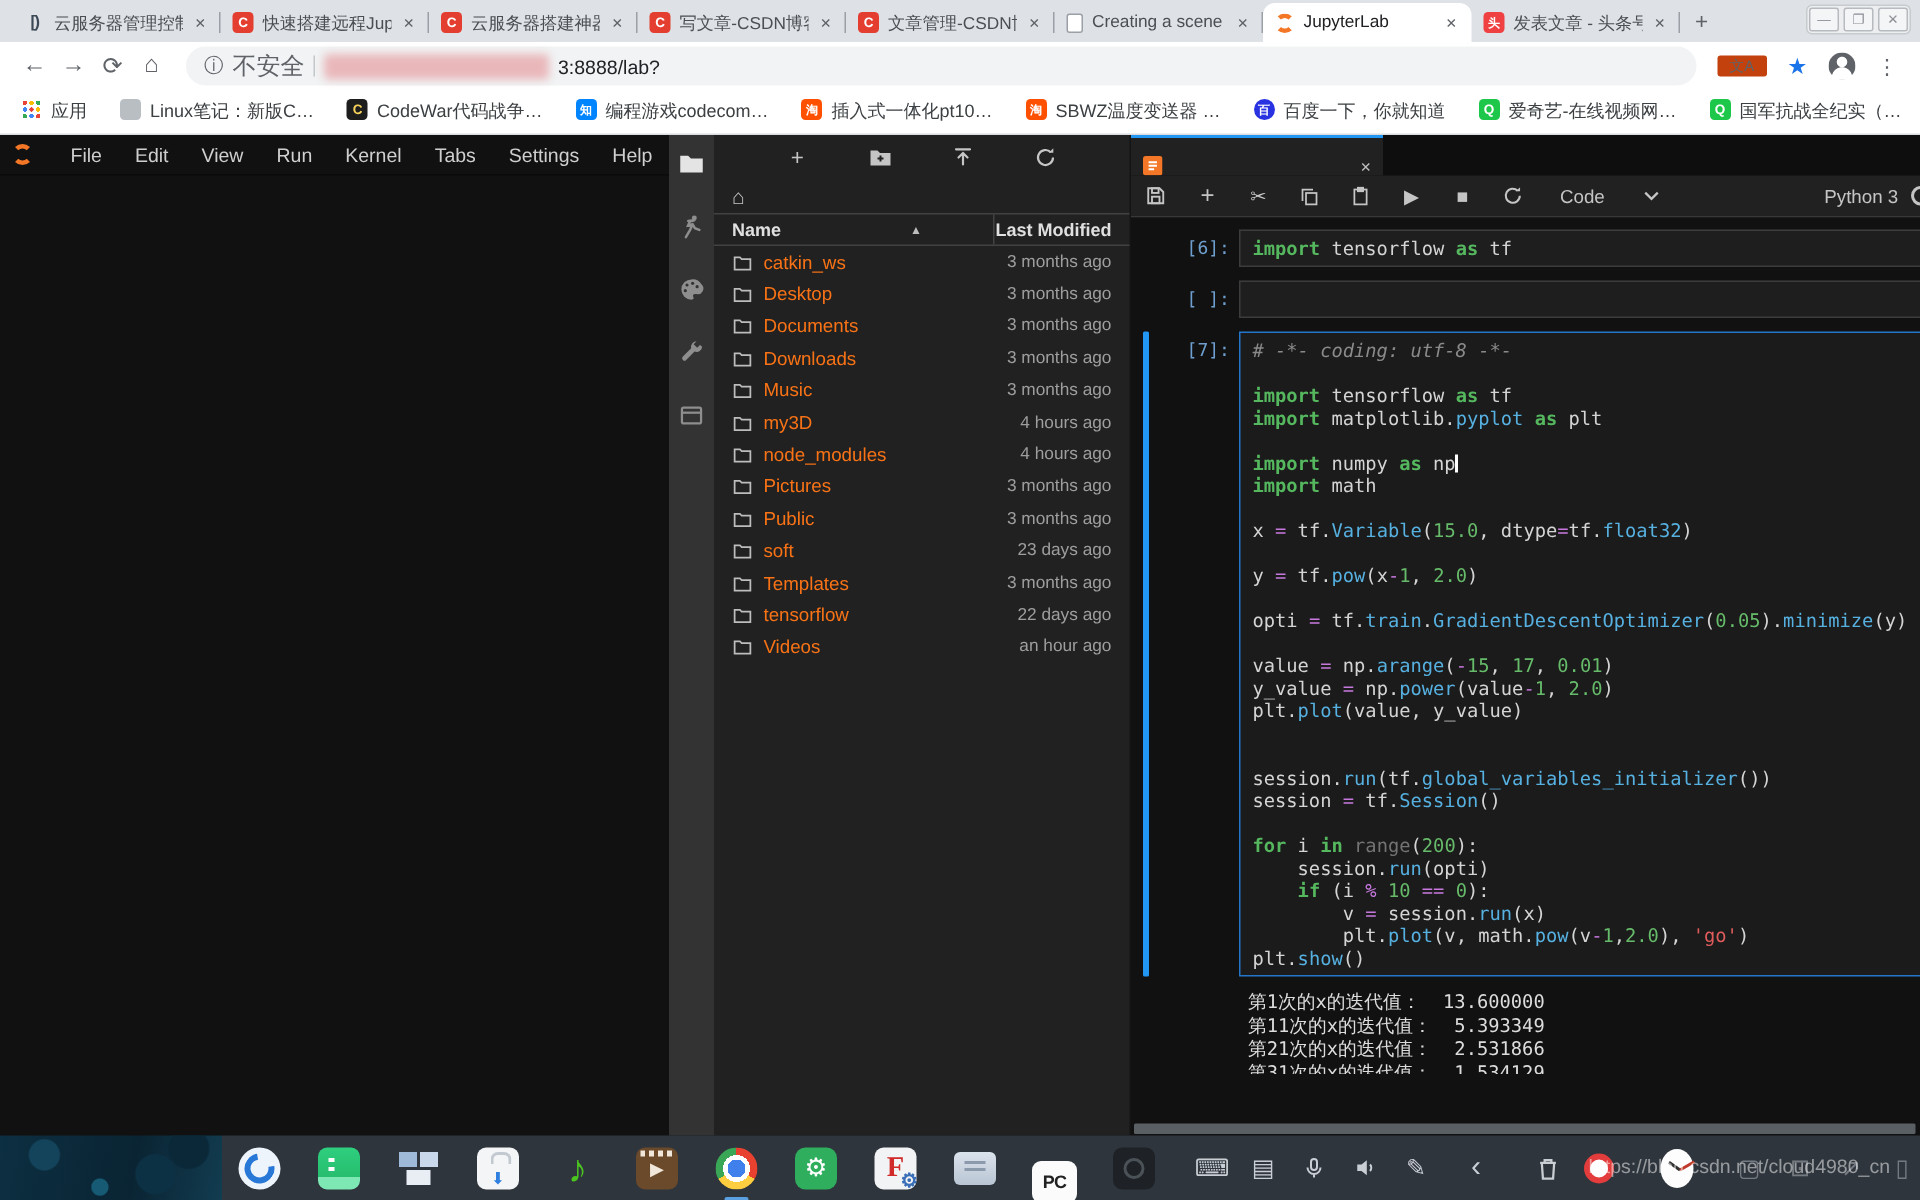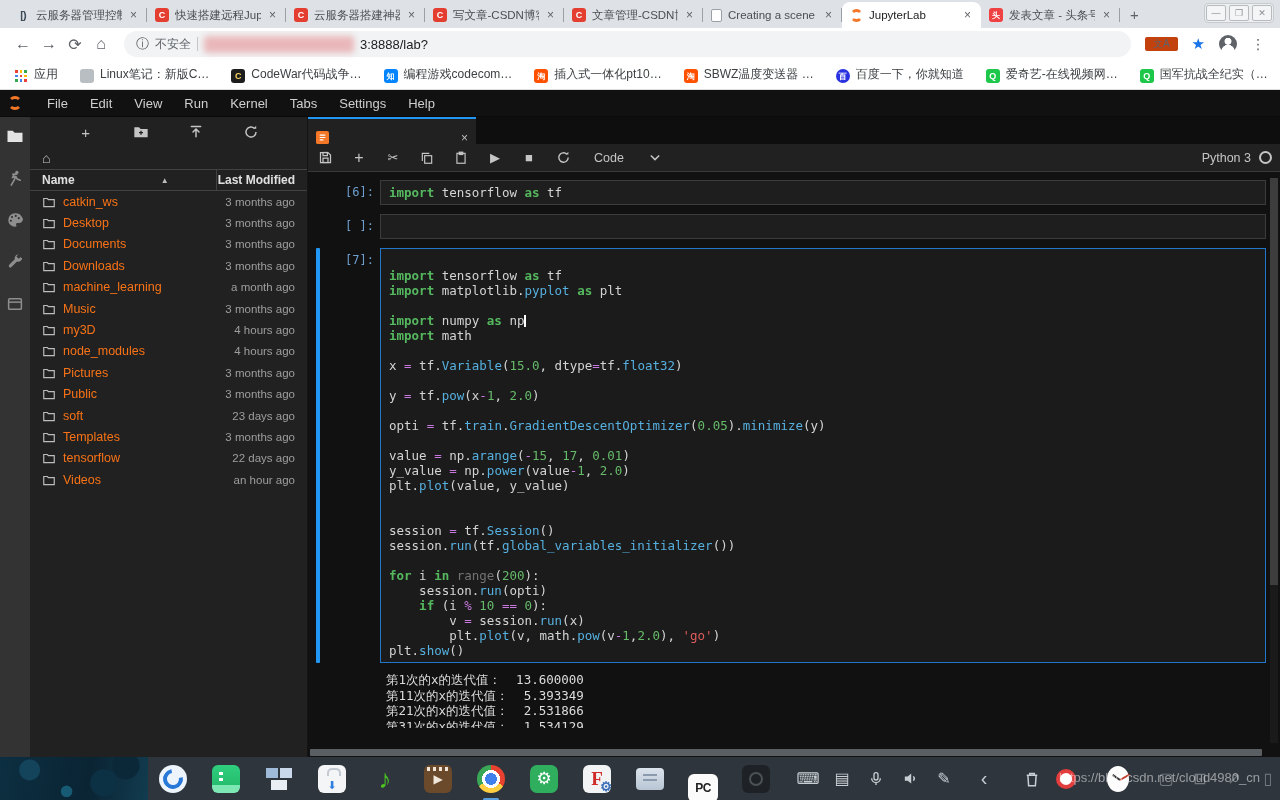--- a/index.html
+++ b/index.html
@@ -38,38 +38,38 @@
       radial-gradient(circle 1.5px at 2.5px 11.5px,#34a853 97%,transparent),
       radial-gradient(circle 1.5px at 7px   11.5px,#4285f4 97%,transparent),
       radial-gradient(circle 1.5px at 11.5px 11.5px,#ea4335 97%,transparent); }
   .newtab { font-size:15px; color:#5f6368; margin-left:10px; margin-bottom:5px; }
   .wincontrols { position:absolute; right:6px; top:3px; display:flex; gap:3px; background:#eceef0; border:1px solid #c8cbce; border-radius:4px; padding:1px; }
   .winbtn { width:20px; height:16px; border:1px solid #b7bbbf; background:#f4f5f6; color:#8b9096; font-size:9px; display:flex; align-items:center; justify-content:center; border-radius:2px; }
 
   .addrbar { height:32px; background:#fff; display:flex; align-items:center; padding:0 10px; }
   .navbtn { width:26px; height:26px; display:flex; align-items:center; justify-content:center; font-size:16px; color:#5f6368; flex:none; }
   .omnibox { flex:1; height:26px; background:#f1f3f4; border-radius:14px; margin:0 10px; display:flex; align-items:center; padding:0 12px; gap:6px; }
-  .omnibox .sec { font-size:12px; color:#5f6368; }
+  .omnibox .sec { font-size:16px; color:#5f6368; }
   .omnibox .info { font-size:13px; color:#5f6368; }
   .omnibox .div { width:1px; height:14px; background:#c4c7cb; }
   .redacted { width:150px; height:17px; border-radius:3px; background:#e9b7ba; filter:blur(3px); }
   .omnibox .url { font-size:13px; color:#202124; }
   .addr-right { display:flex; align-items:center; gap:14px; padding:0 4px; }
   .tr-ico { font-size:10px; color:#5f6368; border:7px solid #c2410c; border-radius:2px; padding:0 1px; height:14px; display:flex; align-items:center; }
   .star { color:#1a73e8; font-size:15px; }
   .avatar { width:18px; height:18px; border-radius:50%;
      background: radial-gradient(circle at 50% 35%, #fff 0 3.2px, transparent 3.8px),
                  radial-gradient(circle at 50% 92%, #fff 0 6.5px, transparent 7px), #5f6368; }
   .dots { color:#5f6368; font-size:14px; letter-spacing:1px; }
 
   .bookmarksbar { height:30px; background:#fff; border-bottom:1px solid #dadce0; display:flex; align-items:center; padding:0 14px; gap:22px; }
-  .bm { display:flex; align-items:flex-end; gap:6px; font-size:12px; color:#3c4043; white-space:nowrap; }
+  .bm { display:flex; align-items:flex-start; gap:6px; font-size:12px; color:#3c4043; white-space:nowrap; }
 
   
-  .jl { height:667px; background:#111; display:flex; flex-direction:column; }
+  .jl { height:667px; background:#111; display:flex; flex-direction:row; }
   .jl-menubar { height:27px; background:#111; display:flex; align-items:center; gap:0; padding-left:8px; border-bottom:1px solid #0a0a0a; }
   .jl-logo { width:14px; height:14px; border:3px solid #f37726; border-left-color:transparent; border-right-color:transparent; border-radius:50%; margin-right:14px; }
   .jl-menu-item { color:#cfcfcf; font-size:13px; padding:0 11px; }
   .jl-body { flex:1; display:flex; min-height:0; }
   .jl-activity { width:30px; background:#333; display:flex; flex-direction:column; align-items:center; padding-top:10px; gap:24px; }
   .act-ico { width:18px; height:18px; }
   .jl-sidebar { width:278px; background:#212121; border-right:1px solid #141414; display:flex; flex-direction:column; font-size:12.5px; }
   .fb-toolbar { height:30px; display:flex; align-items:center; justify-content:space-around; padding:0 28px; color:#c5c5c5; }
   .fb-btn { width:20px; height:20px; display:flex; align-items:center; justify-content:center; font-size:15px; color:#c5c5c5; }
   .fb-crumb { height:22px; display:flex; align-items:center; padding-left:12px; color:#c5c5c5; font-size:14px; }
@@ -408,29 +408,20 @@
               </span>
               <span class="fname">Downloads</span>
               <span class="ftime">3 months ago</span>
             </div>
             <div class="frow">
               <span class="foldico">
                 <svg viewBox="0 0 24 24" width="14" height="14" fill="none" stroke="#bdbdbd" stroke-width="2">
                   <path d="M3 6h6l2 2h10v12H3z"></path>
                 </svg>
               </span>
-              <span class="fname">machine_learning</span>
-              <span class="ftime">a month ago</span>
-            </div>
-            <div class="frow">
-              <span class="foldico">
-                <svg viewBox="0 0 24 24" width="14" height="14" fill="none" stroke="#bdbdbd" stroke-width="2">
-                  <path d="M3 6h6l2 2h10v12H3z"></path>
-                </svg>
-              </span>
               <span class="fname">Music</span>
               <span class="ftime">3 months ago</span>
             </div>
             <div class="frow">
               <span class="foldico">
                 <svg viewBox="0 0 24 24" width="14" height="14" fill="none" stroke="#bdbdbd" stroke-width="2">
                   <path d="M3 6h6l2 2h10v12H3z"></path>
                 </svg>
               </span>
               <span class="fname">my3D</span>
@@ -570,40 +561,41 @@
                 <div class="collapser"></div>
                 <div class="prompt">[ ]:</div>
                 <div class="editor">
                   <div class="cline"></div>
                 </div>
               </div>
               <div class="cell active">
                 <div class="collapser"></div>
                 <div class="prompt">[7]:</div>
                 <div class="editor">
+                  <div class="cline"><span class="tok-c"># -*- coding: utf-8 -*-</span></div>
                   <div class="cline"></div>
                   <div class="cline"><span class="tok-k">import</span><span class="tok-v"> tensorflow </span><span class="tok-k">as</span><span class="tok-v"> tf</span></div>
                   <div class="cline"><span class="tok-k">import</span><span class="tok-v"> matplotlib.</span><span class="tok-f">pyplot</span><span class="tok-k"> as</span><span class="tok-v"> plt</span></div>
                   <div class="cline"></div>
                   <div class="cline"><span class="tok-k">import</span><span class="tok-v"> numpy </span><span class="tok-k">as</span><span class="tok-v"> np</span><span class="tok-caret"></span></div>
                   <div class="cline"><span class="tok-k">import</span><span class="tok-v"> math</span></div>
                   <div class="cline"></div>
                   <div class="cline"><span class="tok-v">x </span><span class="tok-o">=</span><span class="tok-v"> tf.</span><span class="tok-f">Variable</span><span class="tok-v">(</span><span class="tok-n">15.0</span><span class="tok-v">, dtype</span><span class="tok-o">=</span><span class="tok-v">tf.</span><span class="tok-f">float32</span><span class="tok-v">)</span></div>
                   <div class="cline"></div>
                   <div class="cline"><span class="tok-v">y </span><span class="tok-o">=</span><span class="tok-v"> tf.</span><span class="tok-f">pow</span><span class="tok-v">(x</span><span class="tok-o">-</span><span class="tok-n">1</span><span class="tok-v">, </span><span class="tok-n">2.0</span><span class="tok-v">)</span></div>
                   <div class="cline"></div>
                   <div class="cline"><span class="tok-v">opti </span><span class="tok-o">=</span><span class="tok-v"> tf.</span><span class="tok-f">train</span><span class="tok-v">.</span><span class="tok-f">GradientDescentOptimizer</span><span class="tok-v">(</span><span class="tok-n">0.05</span><span class="tok-v">).</span><span class="tok-f">minimize</span><span class="tok-v">(y)</span></div>
                   <div class="cline"></div>
                   <div class="cline"><span class="tok-v">value </span><span class="tok-o">=</span><span class="tok-v"> np.</span><span class="tok-f">arange</span><span class="tok-v">(</span><span class="tok-o">-</span><span class="tok-n">15</span><span class="tok-v">, </span><span class="tok-n">17</span><span class="tok-v">, </span><span class="tok-n">0.01</span><span class="tok-v">)</span></div>
                   <div class="cline"><span class="tok-v">y_value </span><span class="tok-o">=</span><span class="tok-v"> np.</span><span class="tok-f">power</span><span class="tok-v">(value</span><span class="tok-o">-</span><span class="tok-n">1</span><span class="tok-v">, </span><span class="tok-n">2.0</span><span class="tok-v">)</span></div>
                   <div class="cline"><span class="tok-v">plt.</span><span class="tok-f">plot</span><span class="tok-v">(value, y_value)</span></div>
                   <div class="cline"></div>
                   <div class="cline"></div>
+                  <div class="cline"><span class="tok-v">session.</span><span class="tok-f">run</span><span class="tok-v">(tf.</span><span class="tok-f">global_variables_initializer</span><span class="tok-v">())</span></div>
                   <div class="cline"><span class="tok-v">session </span><span class="tok-o">=</span><span class="tok-v"> tf.</span><span class="tok-f">Session</span><span class="tok-v">()</span></div>
-                  <div class="cline"><span class="tok-v">session.</span><span class="tok-f">run</span><span class="tok-v">(tf.</span><span class="tok-f">global_variables_initializer</span><span class="tok-v">())</span></div>
                   <div class="cline"></div>
                   <div class="cline"><span class="tok-k">for</span><span class="tok-v"> i </span><span class="tok-k">in</span><span class="tok-v"> </span><span class="tok-b">range</span><span class="tok-v">(</span><span class="tok-n">200</span><span class="tok-v">):</span></div>
                   <div class="cline"><span class="tok-v">    session.</span><span class="tok-f">run</span><span class="tok-v">(opti)</span></div>
                   <div class="cline"><span class="tok-v">    </span><span class="tok-k">if</span><span class="tok-v"> (i </span><span class="tok-o">%</span><span class="tok-v"> </span><span class="tok-n">10</span><span class="tok-v"> </span><span class="tok-o">==</span><span class="tok-v"> </span><span class="tok-n">0</span><span class="tok-v">):</span></div>
                   <div class="cline"><span class="tok-v">        v </span><span class="tok-o">=</span><span class="tok-v"> session.</span><span class="tok-f">run</span><span class="tok-v">(x)</span></div>
                   <div class="cline"><span class="tok-v">        plt.</span><span class="tok-f">plot</span><span class="tok-v">(v, math.</span><span class="tok-f">pow</span><span class="tok-v">(v</span><span class="tok-o">-</span><span class="tok-n">1</span><span class="tok-v">,</span><span class="tok-n">2.0</span><span class="tok-v">), </span><span class="tok-s">'go'</span><span class="tok-v">)</span></div>
                   <div class="cline"><span class="tok-v">plt.</span><span class="tok-f">show</span><span class="tok-v">()</span></div>
                 </div>
               </div>
             </div>

